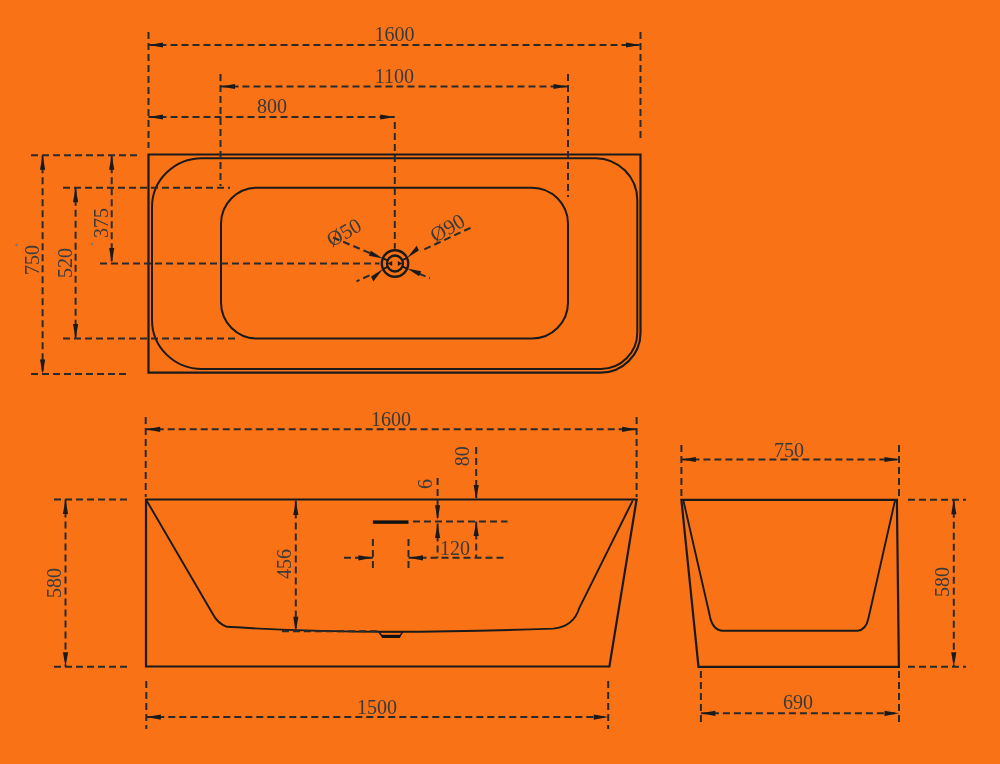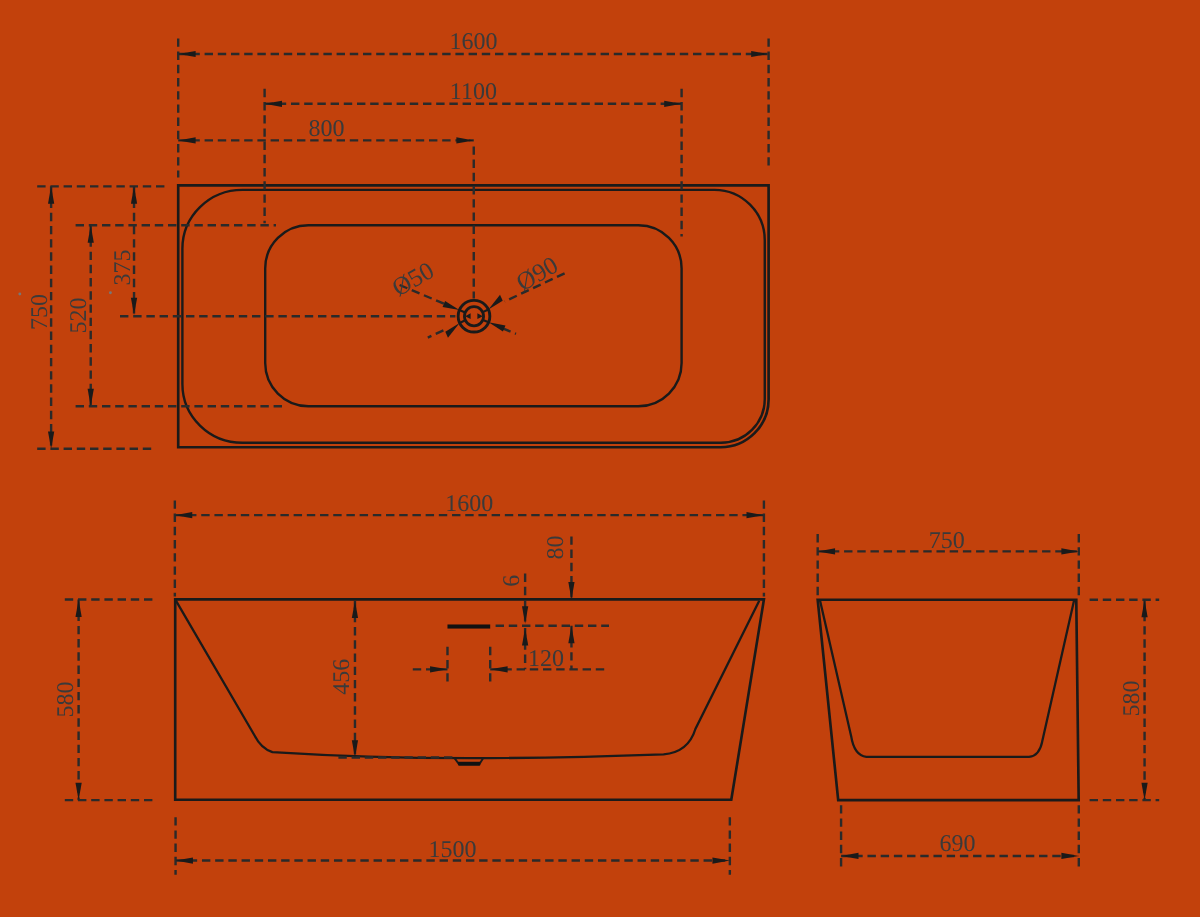--- a/index.html
+++ b/index.html
@@ -1,16 +1,16 @@
 <!DOCTYPE html>
 <html><head>
 <meta charset="utf-8">
 <style>
   html,body{margin:0;padding:0;background:#ffffff;}
-  .page{position:relative;width:1000px;height:764px;background:#c2410c;overflow:hidden;transform:translateZ(0);will-change:transform;}
+  .page{position:relative;width:1000px;height:764px;background:#f97316;overflow:hidden;transform:translateZ(0);will-change:transform;}
   svg{position:absolute;left:0;top:0;}
   text{font-family:"Liberation Serif",serif;fill:#3a3a3a;}
 </style>
 </head>
 <body>
 
 <div class="page">
 <svg width="1000" height="764" viewBox="0 0 1000 764">
 <defs></defs>
 

